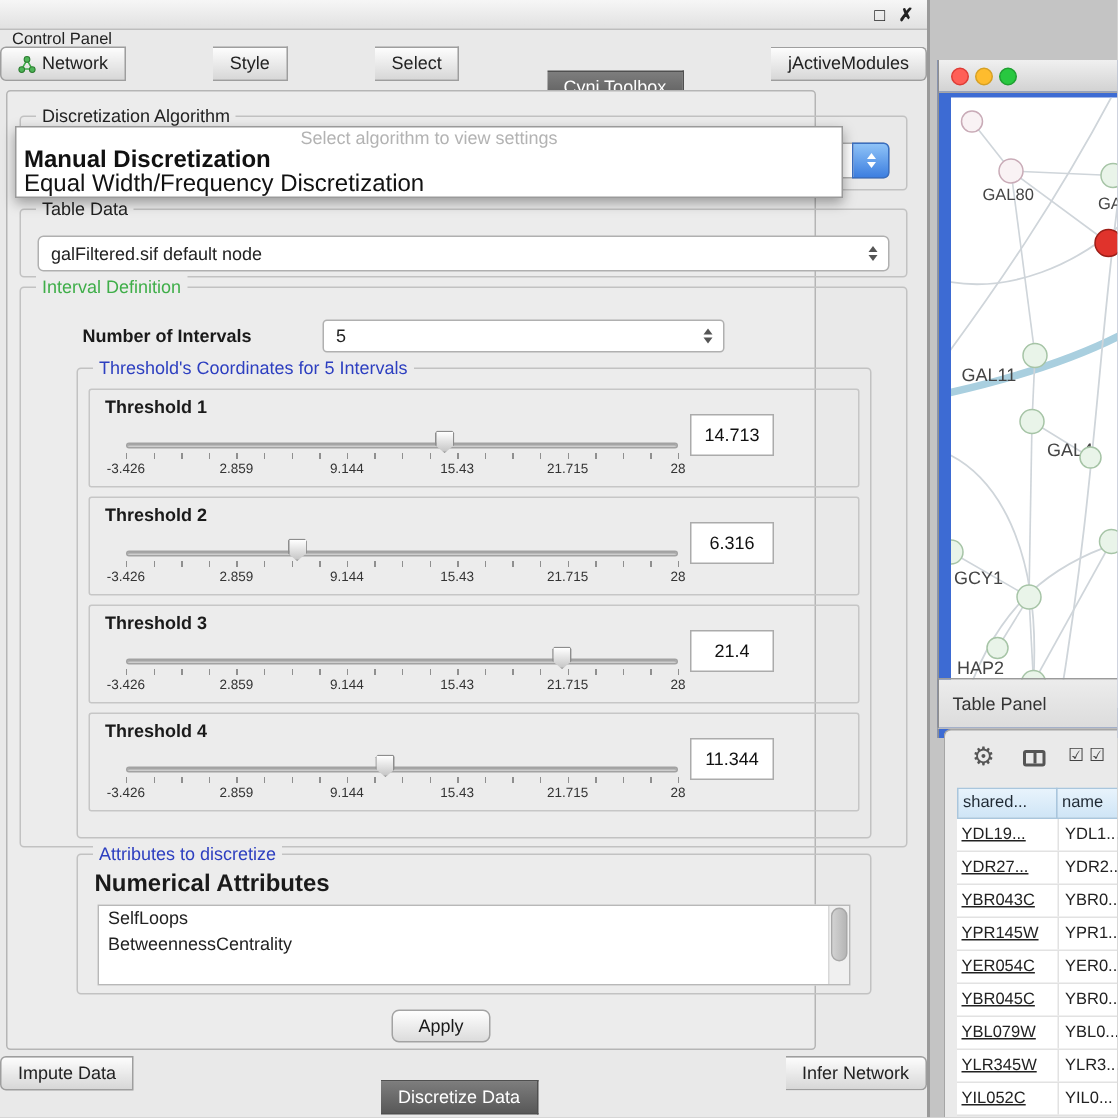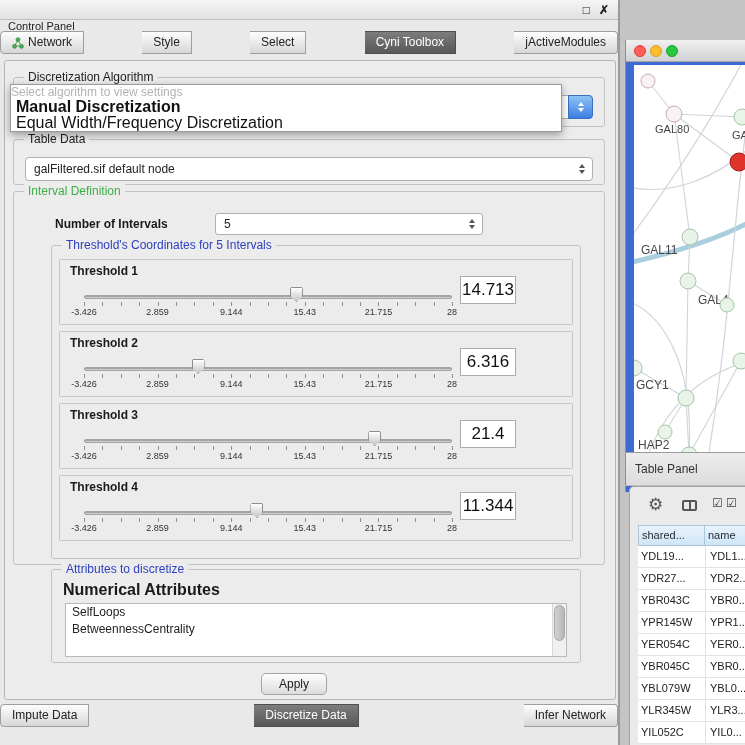--- a/index.html
+++ b/index.html
@@ -14,23 +14,23 @@
   .win-restore{right:28px;}
   .win-close{right:9px;font-weight:bold;}
 
   .seg{position:absolute;left:0;right:0;display:flex;justify-content:space-between;}
   .tabs-top{top:31px;}
   .tabs-bottom{top:704px;}
   .tab{display:flex;align-items:center;gap:4px;height:23px;line-height:21px;padding:0 11px;font-size:12px;color:#222;
        background:linear-gradient(#fdfdfd,#d7d7d7);border:1px solid #9e9e9e;border-left:none;white-space:nowrap;}
   .tab:first-child{border-left:1px solid #9e9e9e;border-radius:4px 0 0 4px;}
   .tab:last-child{border-radius:0 4px 4px 0;}
-  .tab.sel{background:linear-gradient(#7d7d7d,#585858);color:#fff;border-color:#4f4f4f;}
-
-  .content{position:absolute;left:4px;top:60px;width:612px;height:640px;background:#ececec;border:1px solid #b5b5b5;border-radius:3px;}
+  .tab.sel{background:linear-gradient(#7d7d7d,#585858);color:#fff;border-color:#4f4f4f;margin-top:16px;}
+
+  .content{position:absolute;left:4px;top:60px;width:540px;height:640px;background:#ececec;border:1px solid #b5b5b5;border-radius:3px;}
   .group{position:absolute;border:1px solid #c2c2c2;border-radius:3px;}
   .legend{position:absolute;top:-8px;left:10px;background:#ececec;padding:0 4px;font-size:12px;color:#222;white-space:nowrap;}
   .legend.green{color:var(--green-title);}
   .legend.blue{color:var(--blue-title);}
 
   .disc-group{left:8px;top:16px;width:592px;height:50px;}
   .td-group{left:8px;top:78px;width:592px;height:46px;}
   .int-group{left:8px;top:130px;width:592px;height:374px;}
   .thr-group{left:46px;top:184px;width:530px;height:314px;}
   .attr-group{left:46px;top:508px;width:530px;height:94px;}
@@ -54,33 +54,33 @@
   .noi-label{position:absolute;left:50px;top:152px;height:22px;line-height:22px;font-size:12px;font-weight:bold;color:#1a1a1a;}
 
   .thr-container{position:absolute;left:54px;top:198px;width:514px;height:282px;padding-left:48px;}
   .thr-box{position:absolute;left:0;width:514px;height:66px;border:1px solid #c6c6c6;border-radius:2px;}
   .thr-label{position:absolute;left:10px;top:4px;font-size:12px;font-weight:bold;color:#1a1a1a;}
   .thr-track{position:absolute;left:24px;top:35px;width:368px;height:4px;background:#d4d4d4;border:1px solid #a2a2a2;border-radius:2px;box-shadow:inset 0 1px 1px rgba(0,0,0,.25);}
   .thr-thumb{position:absolute;top:27px;width:13px;height:15px;background:linear-gradient(#ffffff,#c6c6c6);border:1px solid #8d8d8d;
       clip-path:polygon(50% 100%,0 64%,0 12%,12% 0,88% 0,100% 12%,100% 64%);}
   .thr-ticks{position:absolute;left:24px;top:42px;width:369px;height:4px;background:repeating-linear-gradient(to right,#8f8f8f 0 1px,transparent 1px 18.4px);}
   .thr-scale-label{position:absolute;top:47px;transform:translateX(-50%);font-size:9px;color:#333;white-space:nowrap;}
-  .thr-value{position:absolute;right:56px;top:16px;width:56px;height:28px;background:#fff;border:1px solid #ababab;font-size:17px;color:#111;text-align:center;line-height:26px;}
+  .thr-value{position:absolute;right:56px;top:16px;width:56px;height:28px;background:#fff;border:1px solid #ababab;font-size:12px;color:#111;text-align:center;line-height:26px;}
 
   .attr-subtitle{position:absolute;left:58px;top:520px;font-size:16px;font-weight:bold;color:#1a1a1a;}
   .attr-list{position:absolute;left:60px;top:542px;width:502px;height:54px;background:#fff;border:1px solid #b8b8b8;overflow:hidden;}
   .attr-item{height:17px;line-height:17px;font-size:12px;color:#222;padding-left:6px;white-space:nowrap;}
   .attr-scroll{position:absolute;top:0;right:0;bottom:0;width:14px;background:#f0f0f0;border-left:1px solid #d8d8d8;}
   .attr-scroll-thumb{position:absolute;top:1px;left:1px;width:11px;height:36px;background:linear-gradient(90deg,#d2d2d2,#b6b6b6);border:1px solid #a8a8a8;border-radius:6px;}
 
   .apply-btn{position:absolute;left:256px;top:612px;width:66px;height:22px;font-size:12px;color:#1a1a1a;text-align:center;line-height:20px;
       background:linear-gradient(#fefefe,#dcdcdc);border:1px solid #a3a3a3;border-radius:5px;}
 
   .popup{position:absolute;left:5px;top:23px;width:552px;height:48px;background:#fff;border:1px solid #9a9a9a;box-shadow:0 3px 8px rgba(0,0,0,.35);z-index:40;}
-  .popup-hint{height:14px;line-height:14px;text-align:left;font-size:12px;color:#b3b3b3;white-space:nowrap;}
+  .popup-hint{height:14px;line-height:14px;text-align:center;font-size:12px;color:#b3b3b3;white-space:nowrap;}
   .popup-opt{height:16px;line-height:16px;font-size:16px;color:#111;padding-left:5px;white-space:nowrap;}
   .popup-opt.bold{font-weight:bold;}
 
   
   .net-window{position:absolute;left:625px;top:0;width:120px;height:452px;background:var(--desktop-blue);border-left:1px solid #8f8f8f;margin-top:40px;}
   .net-titlebar{position:absolute;left:0;top:0;right:0;height:22px;background:linear-gradient(#f0f0f0,#d2d2d2);border-bottom:1px solid #a6a6a6;}
   .tl{position:absolute;top:5px;width:12px;height:12px;border-radius:50%;}
   .tl.red{left:8px;background:var(--traffic-red);border:1px solid #de3c36;}
   .tl.yellow{left:24px;background:var(--traffic-yellow);border:1px solid #d6a024;}
   .tl.green{left:40px;background:var(--traffic-green);border:1px solid #1f9f31;}
@@ -96,21 +96,21 @@
   .gear{position:absolute;left:18px;top:7px;font-size:17px;color:#555;}
   .colicon{position:absolute;left:52px;top:13px;width:15px;height:11px;border:2px solid #555;border-radius:2px;}
   .colicon i{position:absolute;left:5px;top:0;bottom:0;width:2px;background:#555;}
   .chk{position:absolute;top:9px;font-size:12px;color:#444;}
   .chk.c1{left:82px;}
   .chk.c2{left:96px;}
   .tb-grid{position:absolute;left:0;top:38px;right:0;bottom:0;overflow:hidden;}
   .th-cell{position:absolute;top:0;height:21px;background:linear-gradient(#e8f3fc,#cfe5f6);border:1px solid #a9c6dd;
       font-size:11px;color:#1f2933;line-height:19px;padding-left:3px;overflow:hidden;white-space:nowrap;}
   .tr-row{position:absolute;left:8px;right:0;height:22px;background:#fff;border-bottom:1px solid #e2e2e2;}
-  .tr-c1{position:absolute;left:3px;top:0;line-height:21px;font-size:11px;color:#222;white-space:nowrap;}
+  .tr-c1{position:absolute;left:3px;top:0;line-height:21px;font-size:11px;color:#222;white-space:nowrap;text-decoration:underline;}
   .tr-c2{position:absolute;left:67px;top:0;right:0;line-height:21px;font-size:11px;color:#222;border-left:1px solid #e2e2e2;padding-left:4px;white-space:nowrap;overflow:hidden;}
 </style>
 </head>
 <body>
 
 <div class="screen">
 
   <div class="cp">
     <div class="cp-titlebar">
       <span class="cp-title">Control Panel</span>

